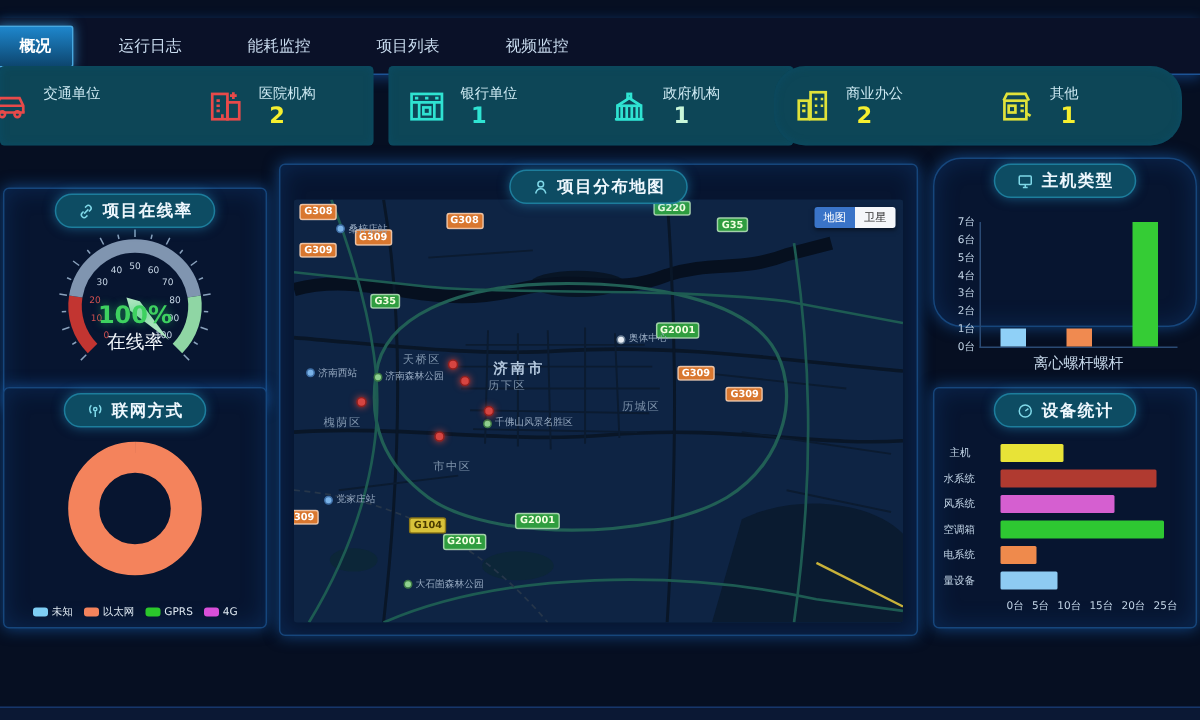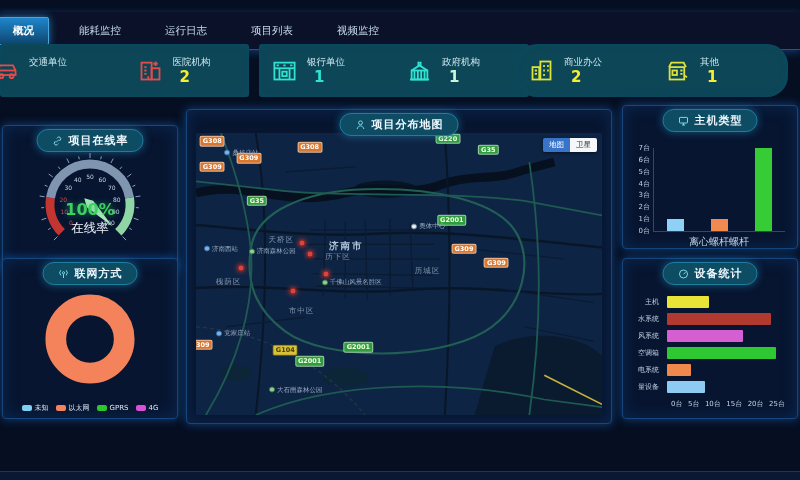--- a/index.html
+++ b/index.html
@@ -49,21 +49,21 @@
           background:#0d4c63; border:1px solid #1d7d9c; border-radius:12px;
           padding:3px 14px; display:flex; align-items:center; gap:5px;
           box-shadow:0 0 8px rgba(40,160,210,.5); white-space:nowrap; z-index:6; }
   .pill .tx { color:#eef7fd; font-size:11px; font-weight:bold; letter-spacing:1px; }
   .pill-icon { width:12px; height:12px; color:#7fd8e8; }
   .pill-icon svg { width:12px; height:12px; display:block; }
 
   .panel-online  { left:2px;  top:105px; width:176px; height:147px;margin-top:20px; }
   .panel-network { left:2px;  top:258px; width:176px; height:161px; }
   .panel-map     { left:186px; top:109px; width:426px; height:315px; }
-  .panel-host    { left:622px; top:105px; width:176px; height:144px; }
+  .panel-host    { left:622px; top:105px; width:176px; height:113px;border-radius:19px; }
   .panel-device  { left:622px; top:258px; width:176px; height:161px; }
 
   
   .gauge-wrap { position:absolute; left:0; top:22px; width:100%; text-align:center; }
   .gauge-wrap svg { display:block; margin:0 auto; }
   .gauge-value { position:absolute; left:0; top:74px; width:100%; text-align:center;
                  font-size:16px; font-weight:bold; color:#3ed160; z-index:3;
                  text-shadow:0 0 6px rgba(40,200,100,.6); }
   .gauge-label { position:absolute; left:0; top:94px; width:100%; text-align:center;
                  font-size:12.5px; color:#f2f7fb; z-index:3; }
@@ -83,21 +83,21 @@
   .bars { display:flex; height:100%; align-items:flex-end; justify-content:space-around; }
   .vbar { width:17px; }
   .ytick { position:absolute; right:100%; margin-right:4px; transform:translateY(50%);
            font-size:7px; color:#c2d4e6; white-space:nowrap; }
   .x-labels { position:absolute; left:30px; right:12px; top:129px; display:flex;
               justify-content:center; font-size:10px; color:#c2d4e6; }
 
   
   .hwrap { position:absolute; left:6px; right:12px; top:34px; }
   .hrow { display:flex; align-items:center; height:17px; }
-  .hlabel { width:38px; text-align:right; font-size:7px; color:#c2d4e6; padding-right:8px;
+  .hlabel { width:38px; text-align:right; font-size:7px; color:#c2d4e6; padding-right:20px;
             white-space:nowrap; overflow:hidden; }
   .htrack { flex:1; }
   .hbar { height:12px; border-radius:1px; }
   .hticks { display:flex; justify-content:space-between; margin-left:42px; margin-top:4px;
             font-size:7px; color:#c2d4e6; }
 
   
   .map-canvas { position:absolute; left:9px; right:9px; top:23px; bottom:8px;
                 background:#0e2444; overflow:hidden; border-radius:2px; }
   .map-canvas > svg { position:absolute; left:0; top:0; width:100%; height:100%; }
@@ -131,22 +131,22 @@
             background:#0b1834; border-top:1px solid #16366b; }
 </style>
 </head>
 <body>
 
 <div class="screen">
 
   <div class="nav">
     <div class="nav-tabs">
         <span class="nav-tab active">概况</span>
+        <span class="nav-tab">运行日志</span>
         <span class="nav-tab">能耗监控</span>
-        <span class="nav-tab">运行日志</span>
         <span class="nav-tab">项目列表</span>
         <span class="nav-tab">视频监控</span>
       </div>
   </div>
 
   <div class="cards">
       <div class="card-group" style="left: 0px; width: 249px;">
         <div class="stat-item cut">
           <span class="stat-icon" style="color: rgb(232, 74, 74);">
             <svg viewBox="0 0 24 24" fill="none" stroke="currentColor" stroke-width="1.6">

